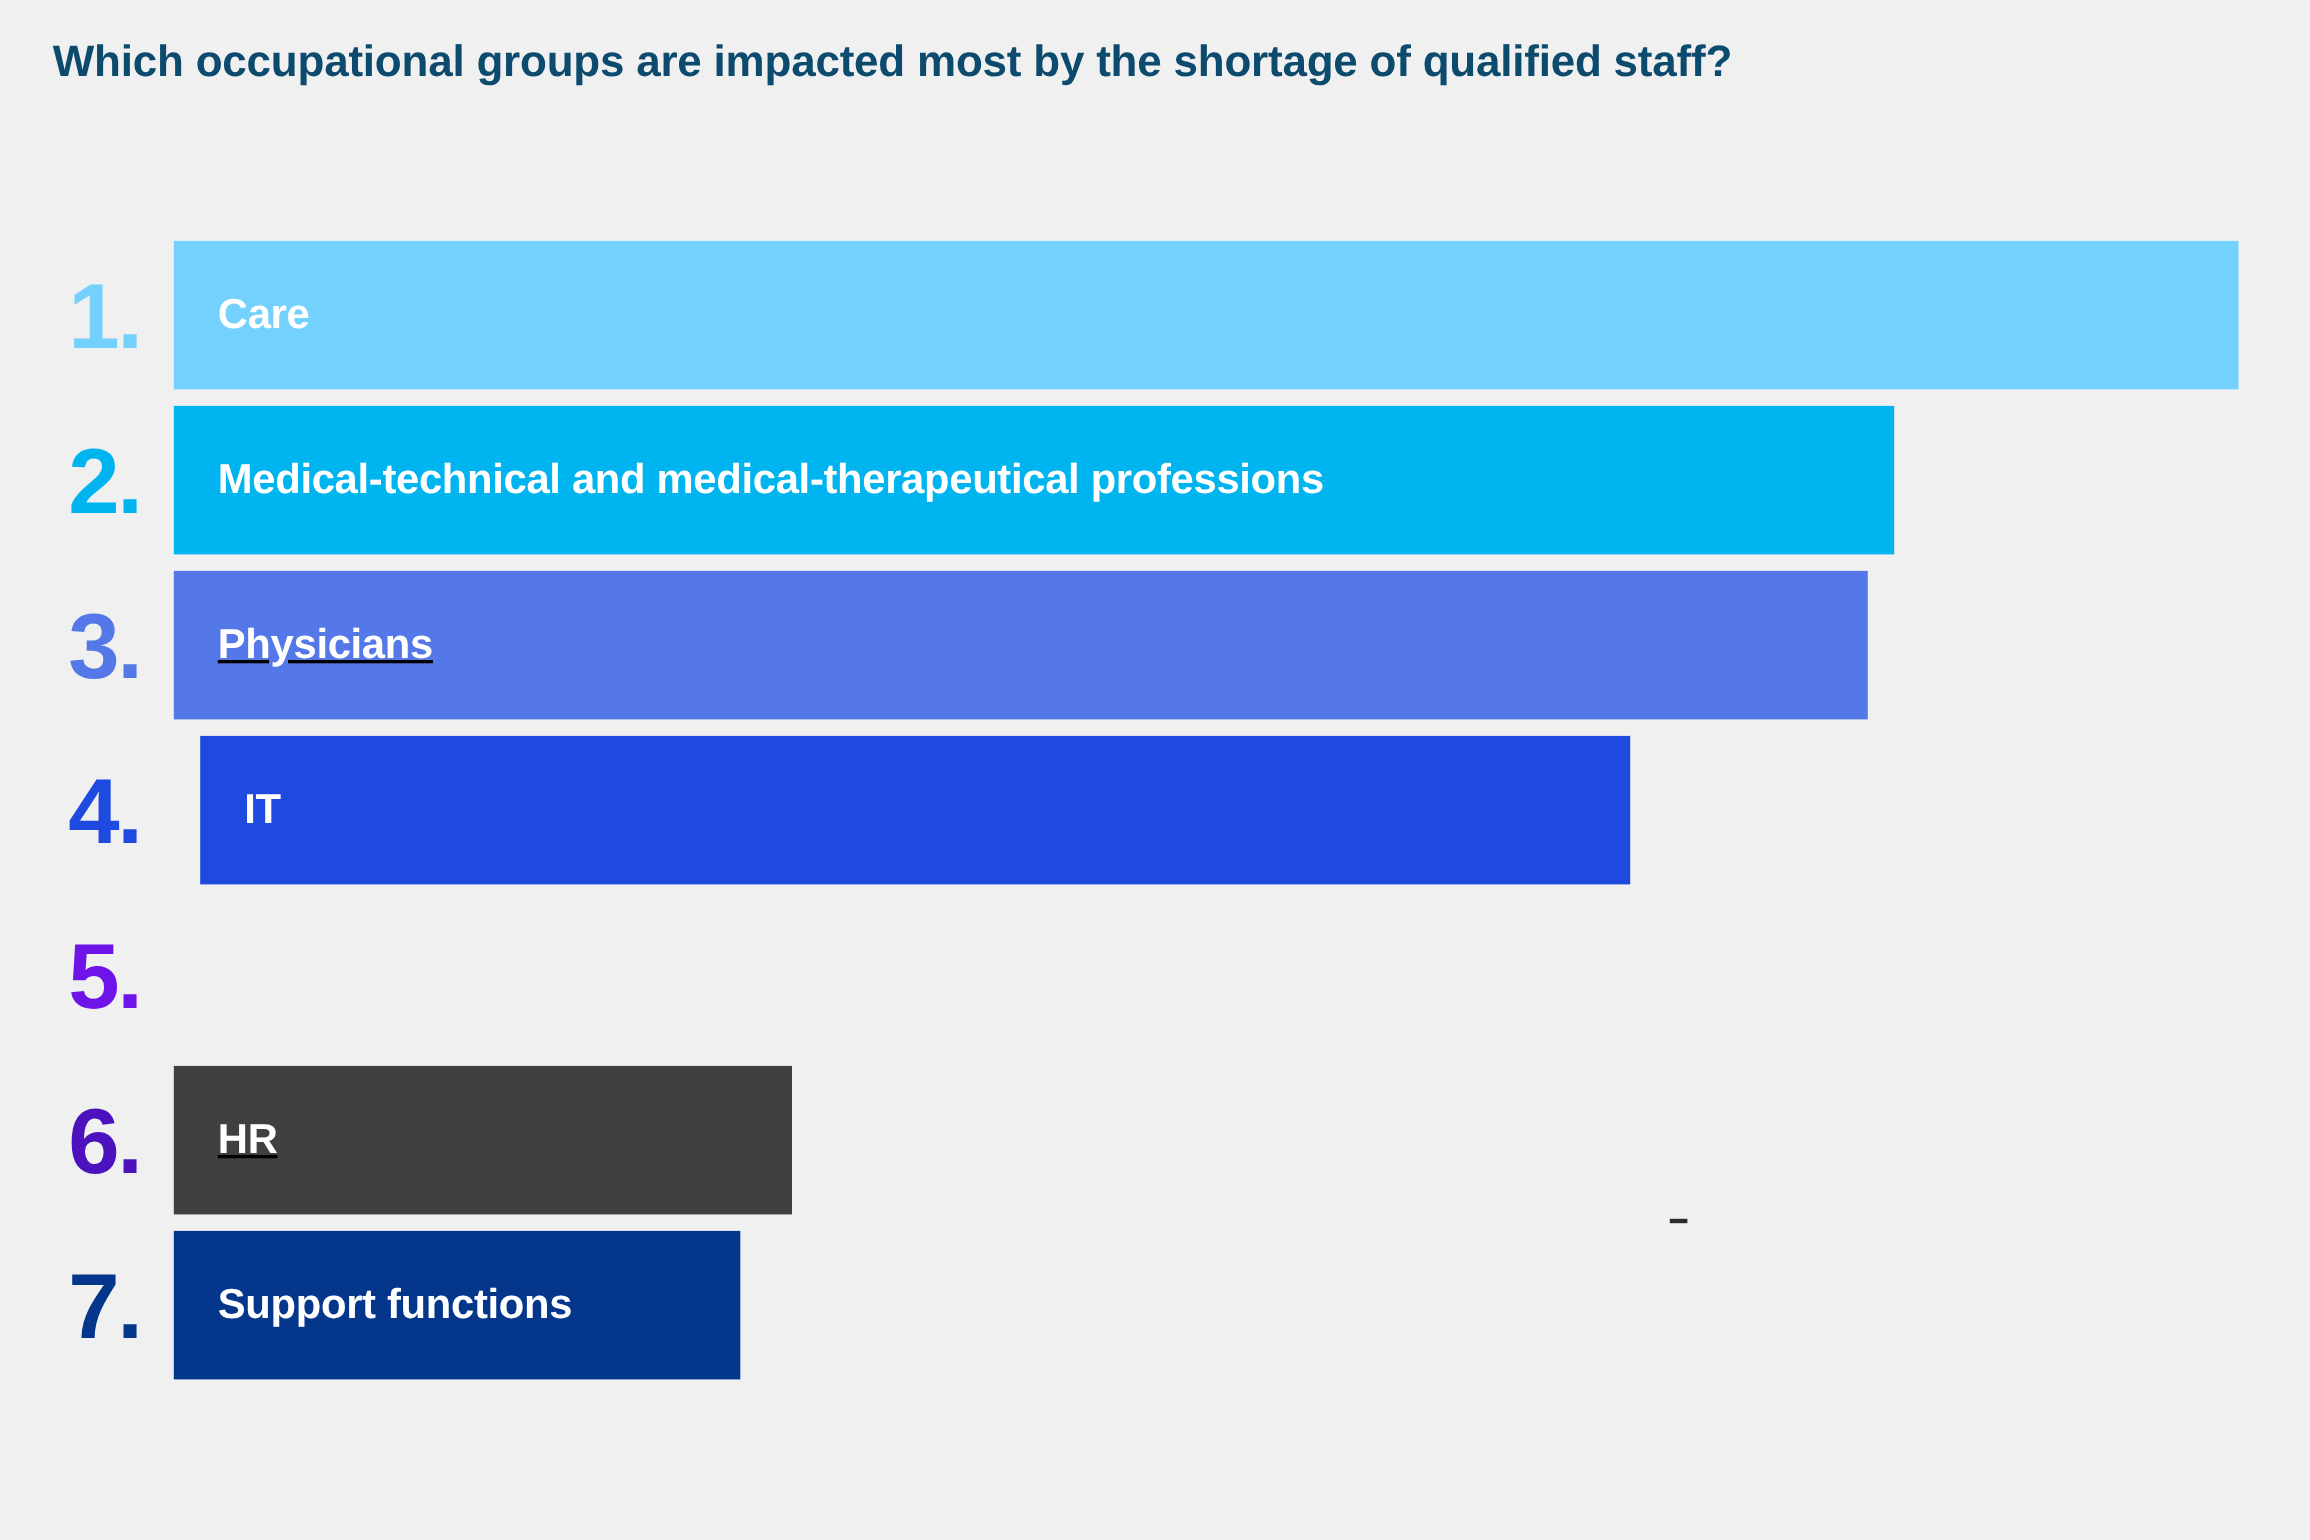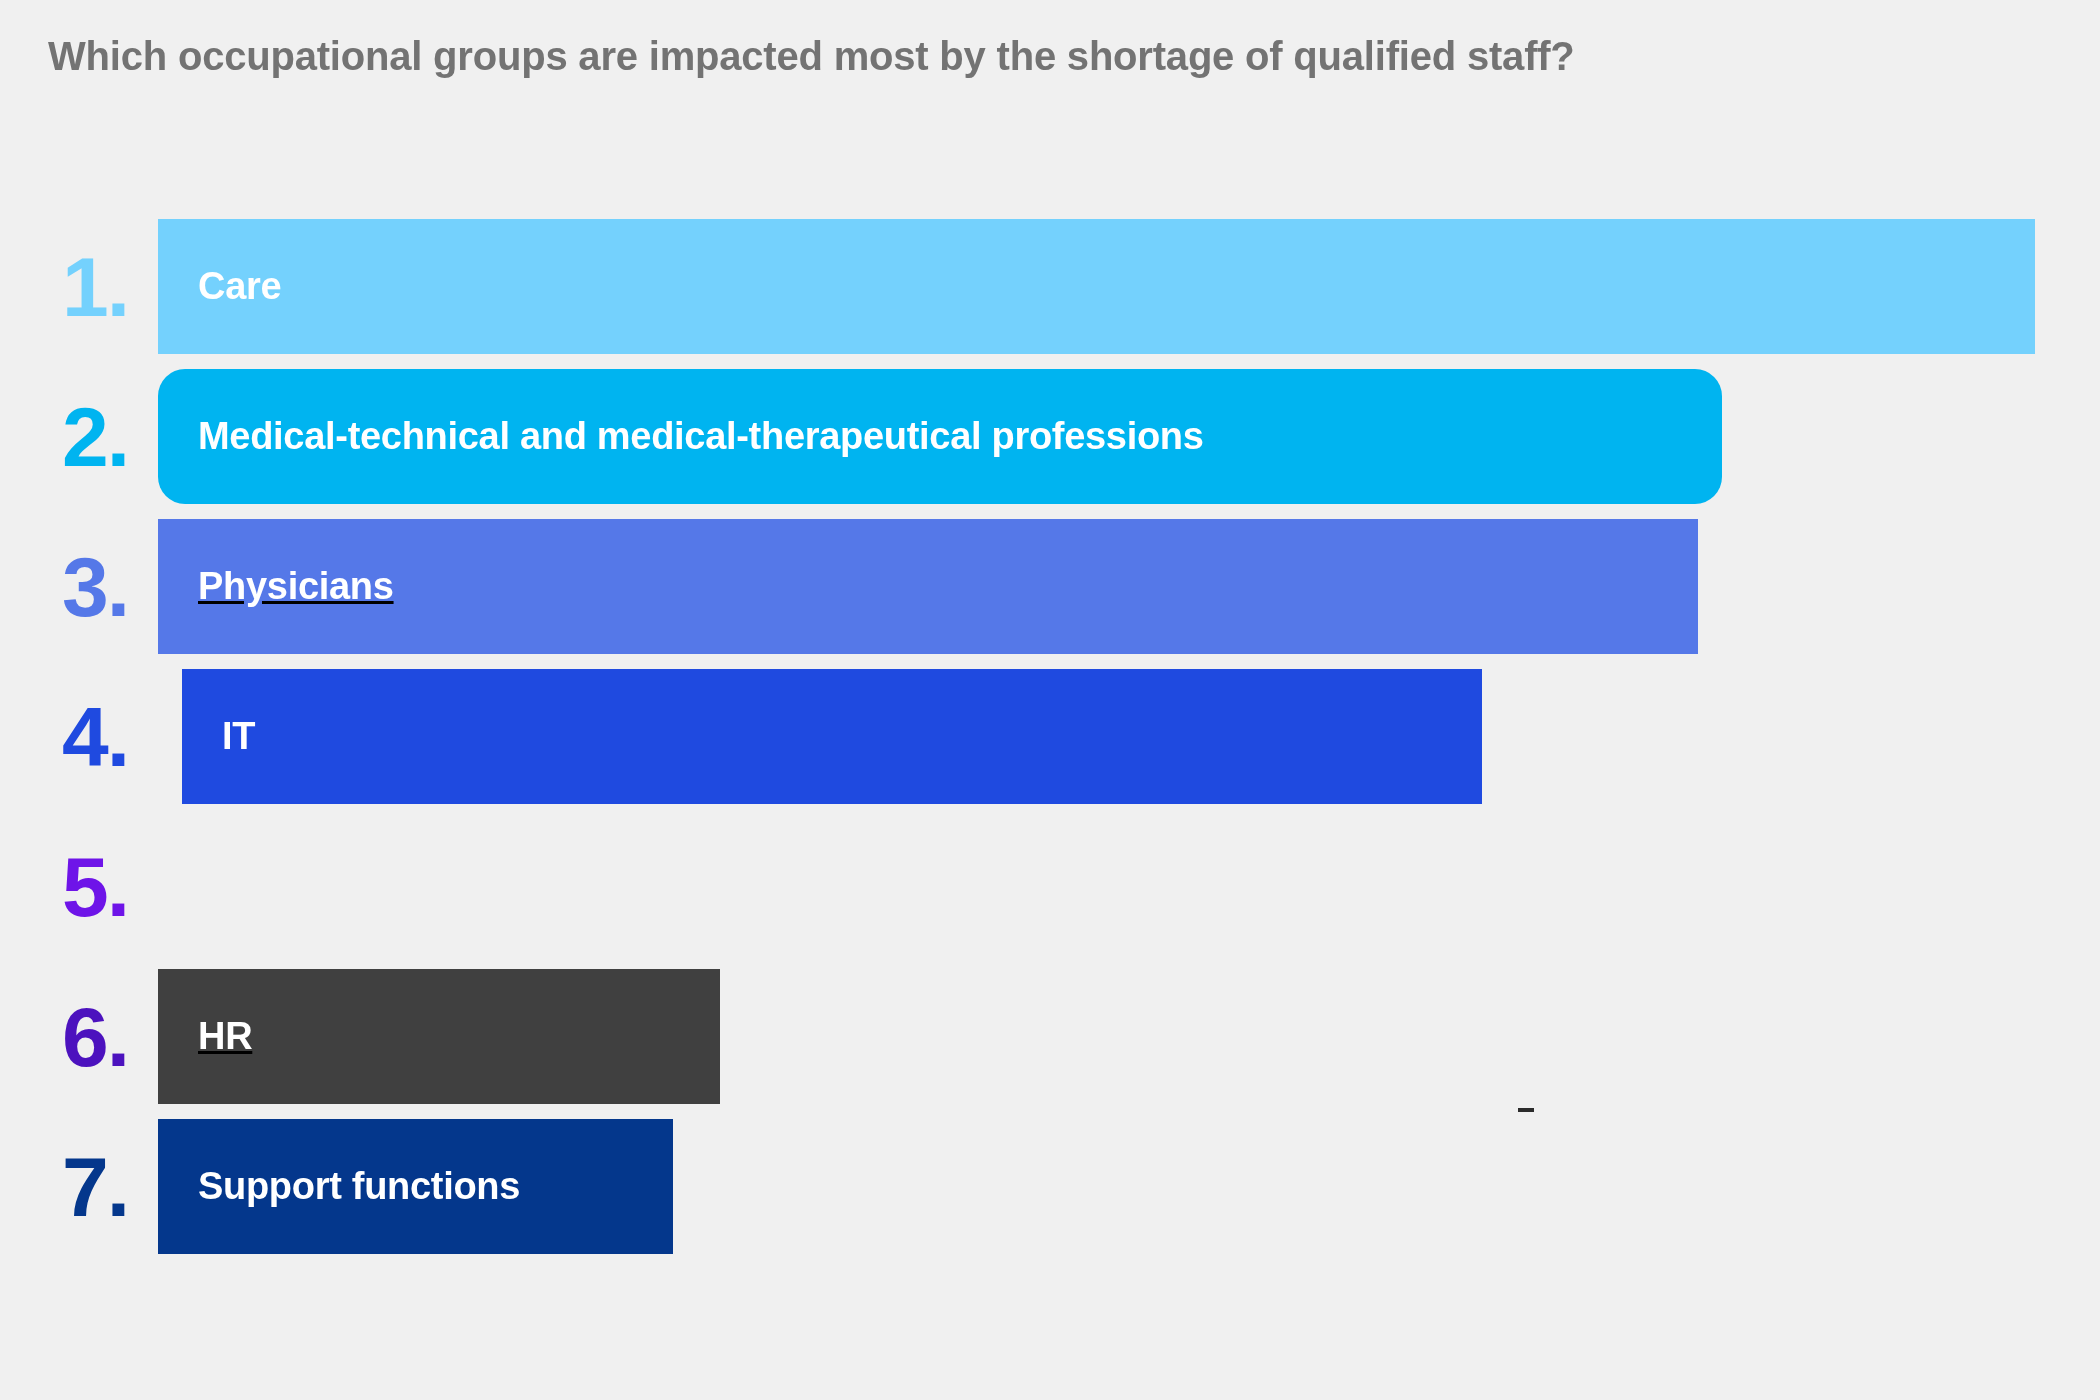--- a/index.html
+++ b/index.html
@@ -80,34 +80,34 @@
     left: 1518px;
     top: 1108px;
     width: 16px;
     height: 4px;
     background: #2b2b2b;
   }
 </style>
 </head>
 <body style="background: rgb(240, 240, 240);">
 
-<div id="chart-title" style="color: #737373;">Which occupational groups are impacted most by the shortage of qualified staff?</div>
+<div id="chart-title" style="color: #0c4a6e;">Which occupational groups are impacted most by the shortage of qualified staff?</div>
 
 <div id="bars-area">
 
   <div class="bar-row">
     <div class="rank-number" style="color: rgb(116, 209, 253);">1.</div>
     <div class="bar" style="width: 1877px; background: rgb(116, 209, 253); text-align: right;">
       <span class="bar-label">Care</span>
     </div>
   </div>
 
   <div class="bar-row">
     <div class="rank-number" style="color: rgb(0, 180, 240);">2.</div>
-    <div class="bar" style="width: 1564px; background: rgb(0, 180, 240); border-radius: 27px;">
+    <div class="bar" style="width: 1564px; background: rgb(0, 180, 240);">
       <span class="bar-label">Medical-technical and medical-therapeutical professions</span>
     </div>
   </div>
 
   <div class="bar-row">
     <div class="rank-number" style="color: rgb(85, 120, 232);">3.</div>
     <div class="bar" style="width: 1540px; background: rgb(85, 120, 232); text-decoration: underline;">
       <span class="bar-label">Physicians</span>
     </div>
   </div>

